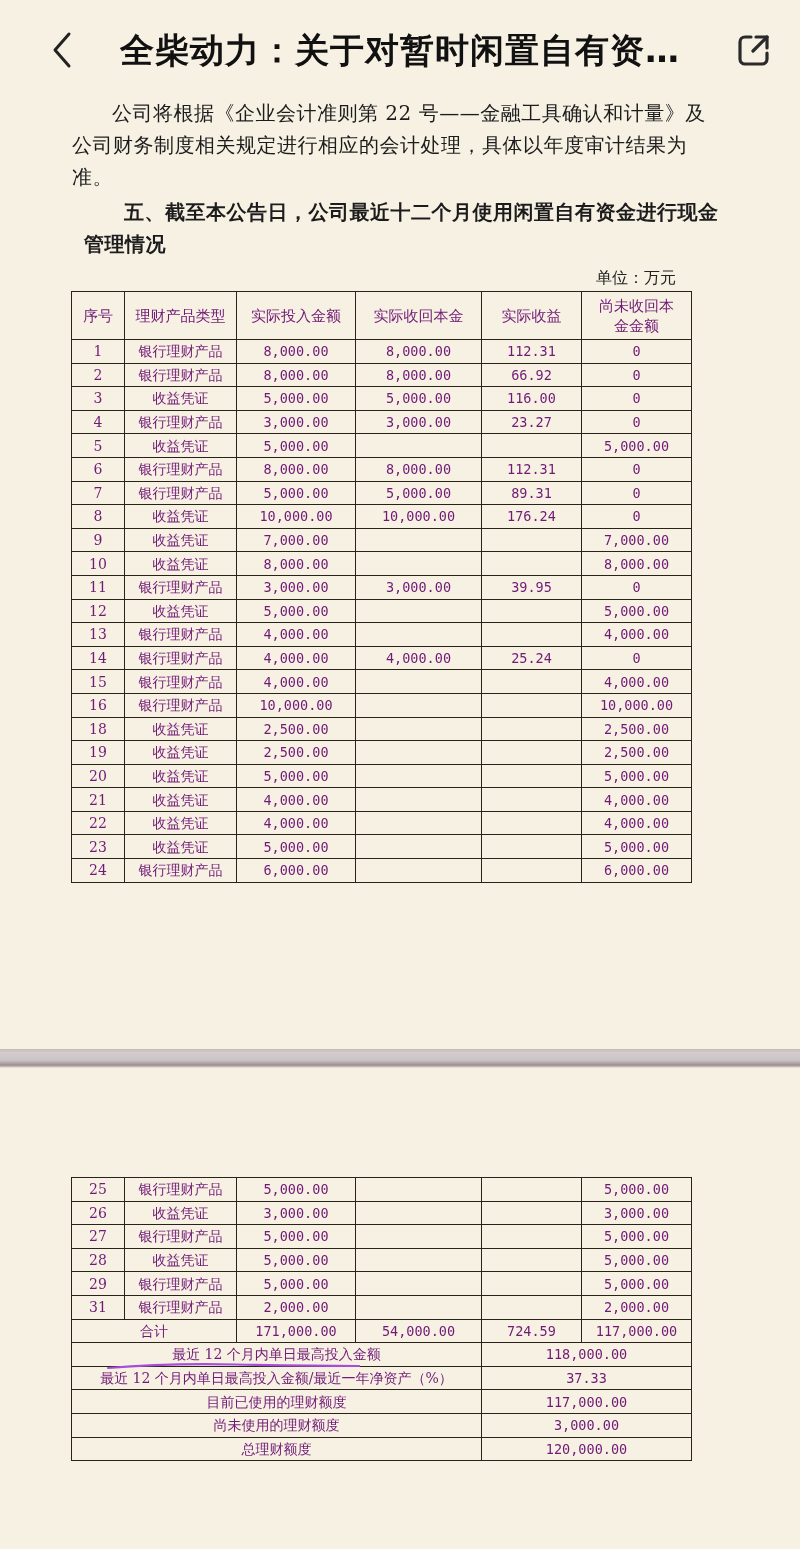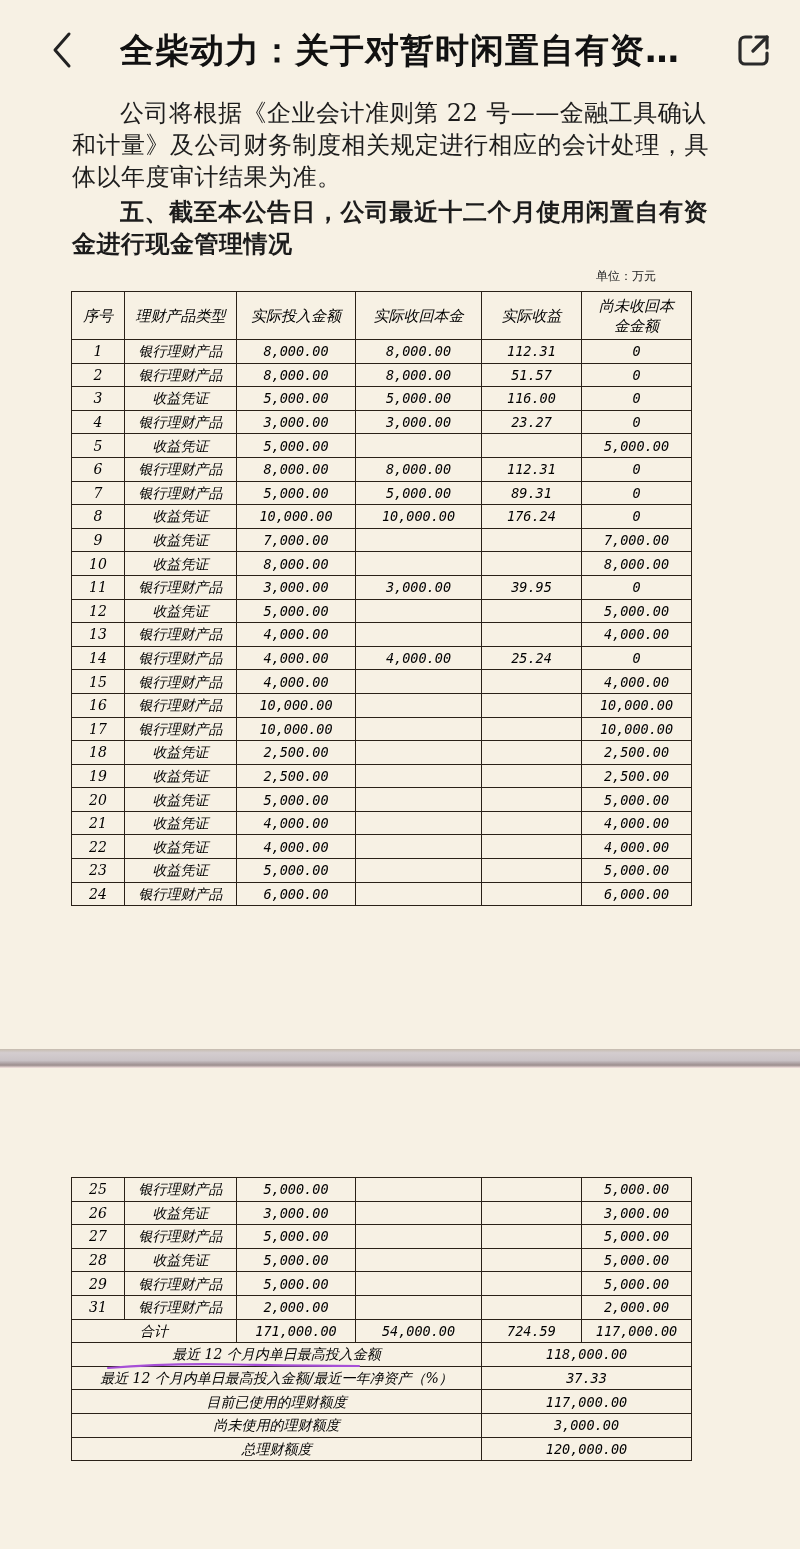--- a/index.html
+++ b/index.html
@@ -23,30 +23,30 @@
     font-weight: bold; font-size: 34px; line-height: 48px;
     white-space: nowrap; overflow: hidden; color: #111;
     letter-spacing: 1px;
   }
   .share-btn {
     position: absolute; left: 726px; top: 30px; width: 40px; height: 40px; cursor: pointer;
     display: flex; align-items: center; justify-content: center;
   }
   .para {
     position: absolute; left: 72px; width: 640px;
-    font-size: 24px; line-height: 32px; color: #1c1c1c;
+    font-size: 20px; line-height: 32px; color: #1c1c1c;
     text-indent: 2em; letter-spacing: 0.5px;
   }
-  .para.bold { font-family: "DejaVu Sans", "Liberation Sans", sans-serif; font-weight: bold; }
+  .para.bold { font-family: "DejaVu Sans", "Liberation Sans", sans-serif; font-weight: bold; margin-left: 12px; }
   .unit {
-    position: absolute; left: 596px; top: 268px; font-size: 12px; color: #222;
+    position: absolute; left: 596px; top: 268px; font-size: 16px; color: #222;
   }
   table.grid {
     position: absolute; border-collapse: collapse; table-layout: fixed;
-    font-size: 14px; color: #000000; font-style: italic;
+    font-size: 14px; color: #701a75;
   }
   table.grid td {
     border: 1.5px solid #2a2118; text-align: center; padding: 0;
     height: 22.6px; line-height: 22px; white-space: nowrap; overflow: hidden;
   }
   table.grid td.num { font-family: "DejaVu Sans Mono", "Liberation Mono", monospace; font-size: 13.5px; }
   table.grid tr.header td { height: 47px; line-height: 20px; font-size: 15px; }
   .divider {
     position: absolute; left: 0; top: 1049px; width: 800px; height: 19px;
     background: linear-gradient(#c6bcae 0%, #d4cdcf 20%, #cac3c6 60%, #9c8e8e 85%, #f7e5e2 100%);
@@ -102,21 +102,21 @@
         <td class="num">8,000.00</td>
         <td class="num">8,000.00</td>
         <td class="num">112.31</td>
         <td class="num">0</td>
       </tr>
       <tr>
         <td>2</td>
         <td>银行理财产品</td>
         <td class="num">8,000.00</td>
         <td class="num">8,000.00</td>
-        <td class="num">51.57</td>
+        <td class="num">66.92</td>
         <td class="num">0</td>
       </tr>
       <tr>
         <td>3</td>
         <td>收益凭证</td>
         <td class="num">5,000.00</td>
         <td class="num">5,000.00</td>
         <td class="num">116.00</td>
         <td class="num">0</td>
       </tr>
@@ -211,28 +211,20 @@
       <tr>
         <td>15</td>
         <td>银行理财产品</td>
         <td class="num">4,000.00</td>
         <td class="num"></td>
         <td class="num"></td>
         <td class="num">4,000.00</td>
       </tr>
       <tr>
         <td>16</td>
-        <td>银行理财产品</td>
-        <td class="num">10,000.00</td>
-        <td class="num"></td>
-        <td class="num"></td>
-        <td class="num">10,000.00</td>
-      </tr>
-      <tr>
-        <td>17</td>
         <td>银行理财产品</td>
         <td class="num">10,000.00</td>
         <td class="num"></td>
         <td class="num"></td>
         <td class="num">10,000.00</td>
       </tr>
       <tr>
         <td>18</td>
         <td>收益凭证</td>
         <td class="num">2,500.00</td>

